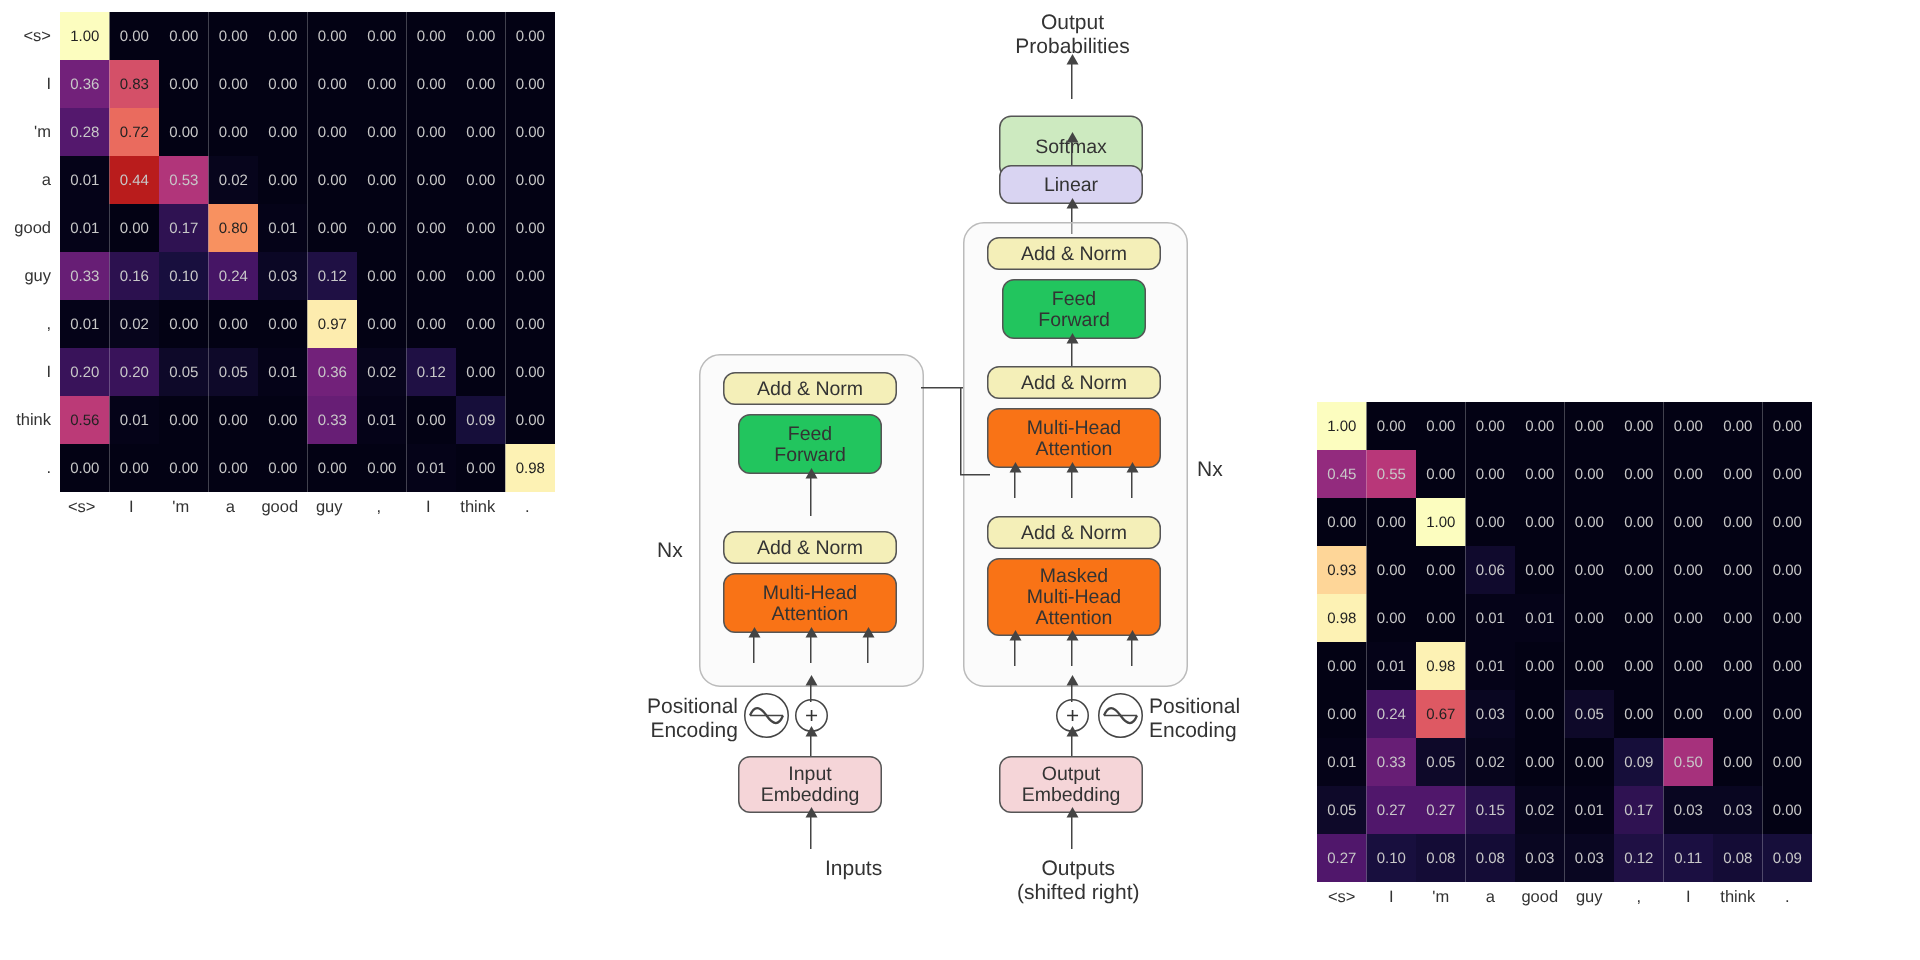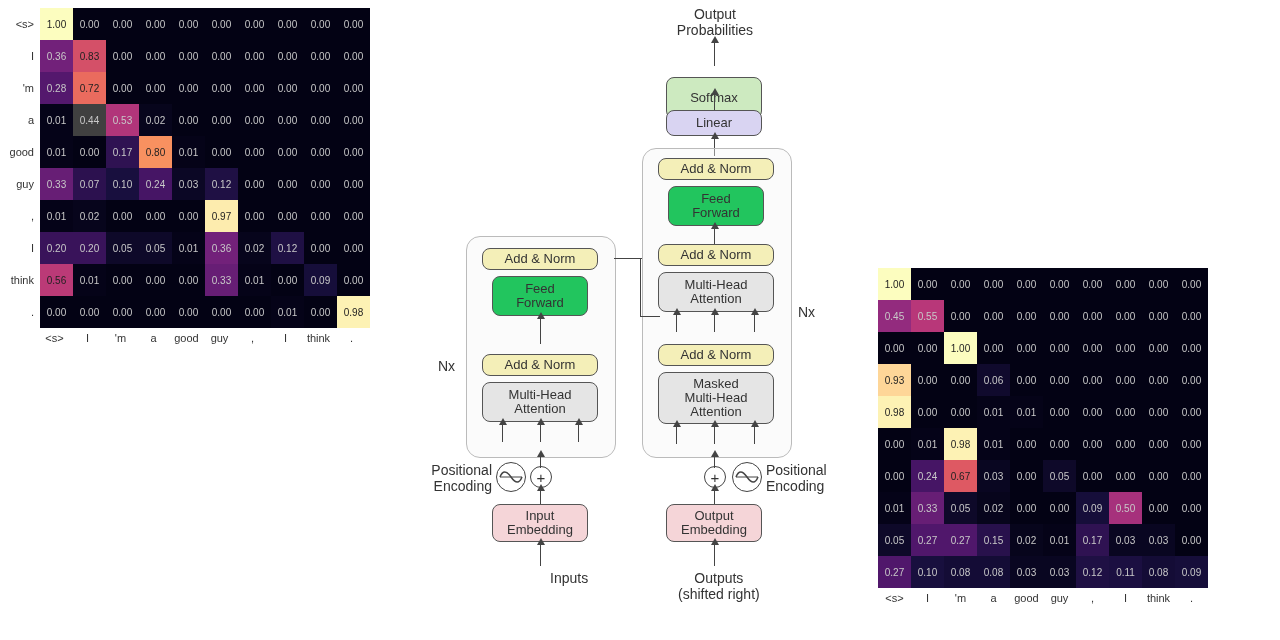--- a/index.html
+++ b/index.html
@@ -129,21 +129,21 @@
     border:1.5px solid #444;
     border-radius:50%;
     background:#fff;
   }
   .sine svg { width:100%; height:100%; }
   
   .c-green  { background: #cdeac0; }
   .c-purple { background: #d9d4f2; }
   .c-yellow { background: #f4efb8; }
   .c-blue   { background: #22c55e; }
-  .c-orange { background: #e5e5e5; }
+  .c-orange { background: #f97316; }
   .c-pink   { background: #f5d5d8; }
 </style>
 </head>
 <body>
 
 <div class="panel" style="left:0px; top:8px;">
   <div class="hm-wrap">
     <div class="hm-ylabels" id="hm0-y">
         <div>&lt;s&gt;</div>
         <div>I</div>
@@ -181,41 +181,41 @@
         <div class="hm-cell" style="background: rgb(234, 107, 94); color: rgb(34, 34, 34);">0.72</div>
         <div class="hm-cell" style="background: rgb(3, 2, 20); color: rgb(200, 200, 200);">0.00</div>
         <div class="hm-cell" style="background: rgb(3, 2, 20); color: rgb(200, 200, 200);">0.00</div>
         <div class="hm-cell" style="background: rgb(3, 2, 20); color: rgb(200, 200, 200);">0.00</div>
         <div class="hm-cell" style="background: rgb(3, 2, 20); color: rgb(200, 200, 200);">0.00</div>
         <div class="hm-cell" style="background: rgb(3, 2, 20); color: rgb(200, 200, 200);">0.00</div>
         <div class="hm-cell" style="background: rgb(3, 2, 20); color: rgb(200, 200, 200);">0.00</div>
         <div class="hm-cell" style="background: rgb(3, 2, 20); color: rgb(200, 200, 200);">0.00</div>
         <div class="hm-cell" style="background: rgb(3, 2, 20); color: rgb(200, 200, 200);">0.00</div>
         <div class="hm-cell" style="background: rgb(5, 3, 24); color: rgb(200, 200, 200);">0.01</div>
-        <div class="hm-cell" style="background: #404040; color: rgb(200, 200, 200);">0.44</div>
+        <div class="hm-cell" style="background: #b91c1c; color: rgb(200, 200, 200);">0.44</div>
         <div class="hm-cell" style="background: rgb(177, 53, 122); color: rgb(200, 200, 200);">0.53</div>
         <div class="hm-cell" style="background: rgb(7, 5, 28); color: rgb(200, 200, 200);">0.02</div>
         <div class="hm-cell" style="background: rgb(3, 2, 20); color: rgb(200, 200, 200);">0.00</div>
         <div class="hm-cell" style="background: rgb(3, 2, 20); color: rgb(200, 200, 200);">0.00</div>
         <div class="hm-cell" style="background: rgb(3, 2, 20); color: rgb(200, 200, 200);">0.00</div>
         <div class="hm-cell" style="background: rgb(3, 2, 20); color: rgb(200, 200, 200);">0.00</div>
         <div class="hm-cell" style="background: rgb(3, 2, 20); color: rgb(200, 200, 200);">0.00</div>
         <div class="hm-cell" style="background: rgb(3, 2, 20); color: rgb(200, 200, 200);">0.00</div>
         <div class="hm-cell" style="background: rgb(5, 3, 24); color: rgb(200, 200, 200);">0.01</div>
         <div class="hm-cell" style="background: rgb(3, 2, 20); color: rgb(200, 200, 200);">0.00</div>
         <div class="hm-cell" style="background: rgb(47, 18, 82); color: rgb(200, 200, 200);">0.17</div>
         <div class="hm-cell" style="background: rgb(248, 145, 96); color: rgb(34, 34, 34);">0.80</div>
         <div class="hm-cell" style="background: rgb(5, 3, 24); color: rgb(200, 200, 200);">0.01</div>
         <div class="hm-cell" style="background: rgb(3, 2, 20); color: rgb(200, 200, 200);">0.00</div>
         <div class="hm-cell" style="background: rgb(3, 2, 20); color: rgb(200, 200, 200);">0.00</div>
         <div class="hm-cell" style="background: rgb(3, 2, 20); color: rgb(200, 200, 200);">0.00</div>
         <div class="hm-cell" style="background: rgb(3, 2, 20); color: rgb(200, 200, 200);">0.00</div>
         <div class="hm-cell" style="background: rgb(3, 2, 20); color: rgb(200, 200, 200);">0.00</div>
         <div class="hm-cell" style="background: rgb(103, 30, 117); color: rgb(200, 200, 200);">0.33</div>
-        <div class="hm-cell" style="background: rgb(44, 17, 79); color: rgb(200, 200, 200);">0.07</div>
+        <div class="hm-cell" style="background: rgb(44, 17, 79); color: rgb(200, 200, 200);">0.16</div>
         <div class="hm-cell" style="background: rgb(24, 15, 62); color: rgb(200, 200, 200);">0.10</div>
         <div class="hm-cell" style="background: rgb(70, 21, 101); color: rgb(200, 200, 200);">0.24</div>
         <div class="hm-cell" style="background: rgb(11, 7, 37); color: rgb(200, 200, 200);">0.03</div>
         <div class="hm-cell" style="background: rgb(31, 16, 68); color: rgb(200, 200, 200);">0.12</div>
         <div class="hm-cell" style="background: rgb(3, 2, 20); color: rgb(200, 200, 200);">0.00</div>
         <div class="hm-cell" style="background: rgb(3, 2, 20); color: rgb(200, 200, 200);">0.00</div>
         <div class="hm-cell" style="background: rgb(3, 2, 20); color: rgb(200, 200, 200);">0.00</div>
         <div class="hm-cell" style="background: rgb(3, 2, 20); color: rgb(200, 200, 200);">0.00</div>
         <div class="hm-cell" style="background: rgb(5, 3, 24); color: rgb(200, 200, 200);">0.01</div>
         <div class="hm-cell" style="background: rgb(7, 5, 28); color: rgb(200, 200, 200);">0.02</div>

